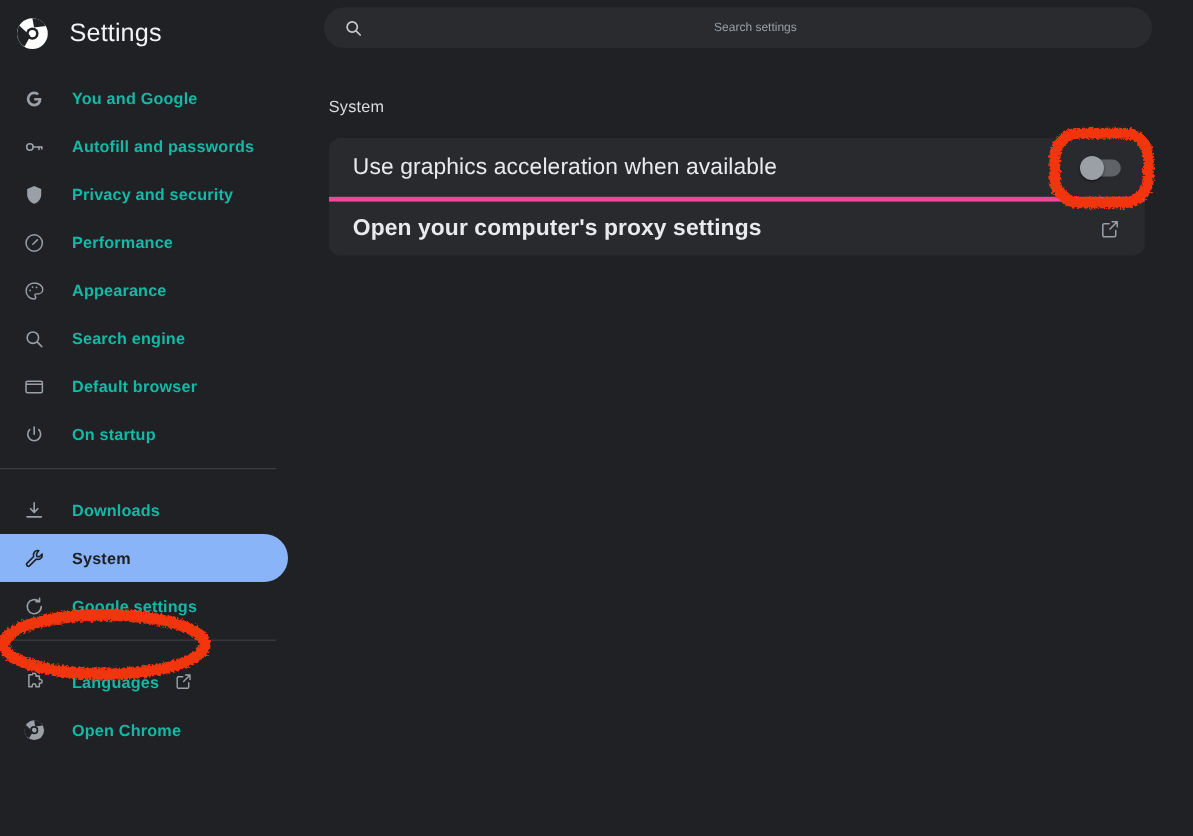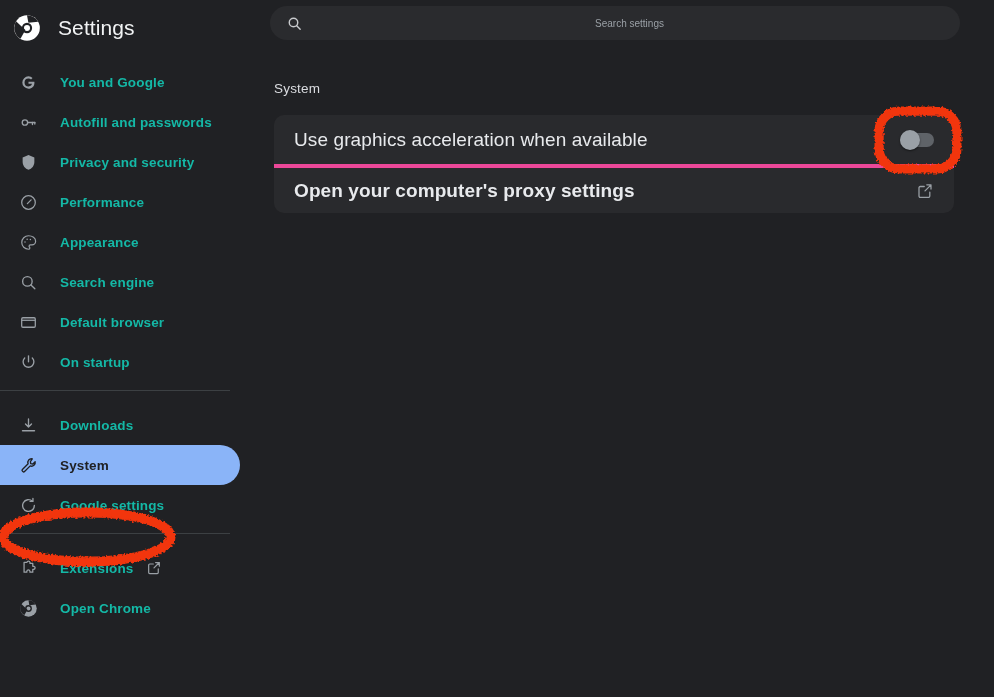--- a/index.html
+++ b/index.html
@@ -343,21 +343,21 @@
   <div class="nav-divider"></div>
 
   <div class="nav-group" id="g3">
 
     <div class="nav-item">
       <span class="ico">
         <svg width="19" height="19" viewBox="0 0 24 24" fill="none" stroke="currentColor" stroke-width="1.6">
           <path d="M10 4.2a2 2 0 0 1 3.9 0v1.4h3.5v3.6h1.4a2 2 0 0 1 0 3.9h-1.4v3.6h-3.6v-1.4a2 2 0 0 0-3.9 0v1.4H6.4V4.2H10z" stroke-linejoin="round"></path>
         </svg>
       </span>
-      <span class="lbl">Extensions</span>
+      <span class="lbl">Languages</span>
       <span class="trail">
         <svg width="16" height="16" viewBox="0 0 24 24" fill="none" stroke="currentColor" stroke-width="1.8">
           <path d="M18.4 13.4v5.4a1.6 1.6 0 0 1-1.6 1.6H5.6A1.6 1.6 0 0 1 4 18.8V7.6A1.6 1.6 0 0 1 5.6 6H11" stroke-linecap="round"></path>
           <path d="M14.4 3.8H20v5.6M20 3.8l-8 8" stroke-linecap="round" stroke-linejoin="round"></path>
         </svg>
       </span>
     </div>
 
     <div class="nav-item">
       <span class="ico">

